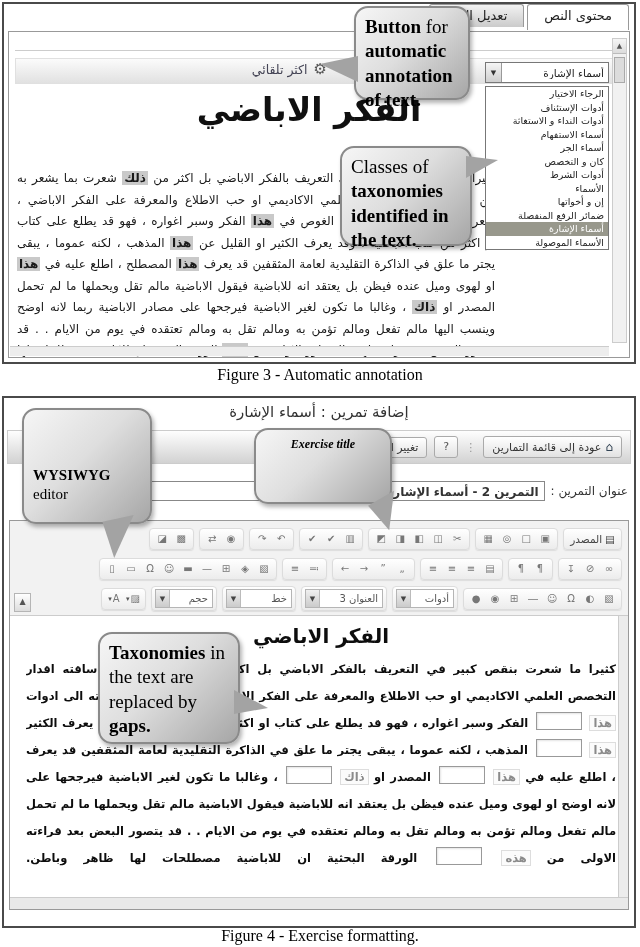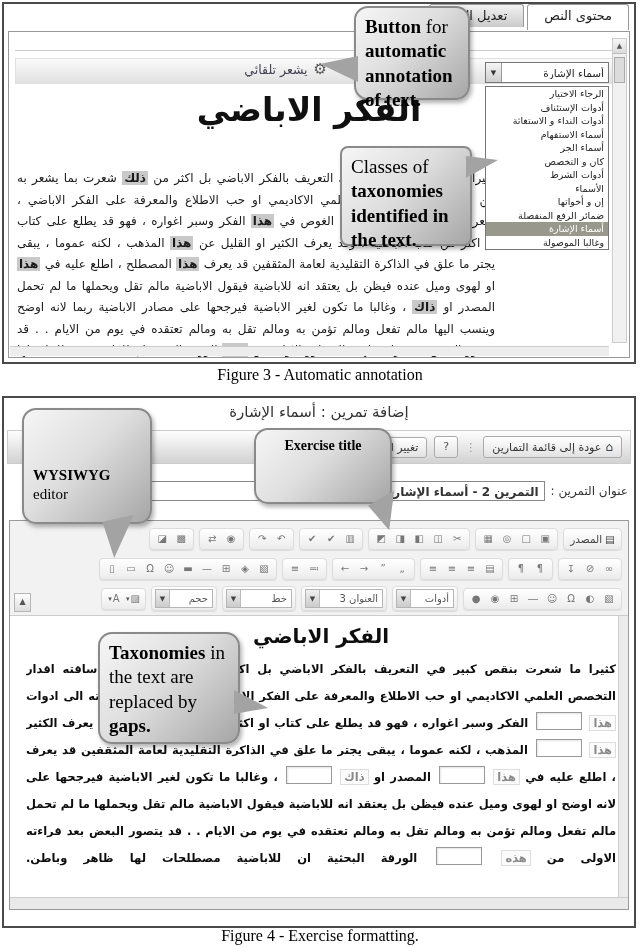--- a/index.html
+++ b/index.html
@@ -60,31 +60,31 @@
   .callout-text{font-family:"Liberation Serif",serif;font-size:19px;line-height:1.28;
                 color:#000;padding:7px 9px;text-align:left;}
   .tail{position:absolute;width:0;height:0;}
 
   .c1{left:56px;top:74px;width:148px;height:76px;}
   .c1 .tail{right:28px;bottom:-26px;border-top:30px solid #a3a3a3;
             border-left:4px solid transparent;border-right:24px solid transparent;}
   .c2{left:350px;top:2px;width:112px;height:90px;}
   .c2 .tail{left:-36px;top:48px;border-right:38px solid #a3a3a3;
             border-top:8px solid transparent;border-bottom:18px solid transparent;}
-  .c3{left:336px;top:142px;width:128px;height:96px;border-radius:8px;}
+  .c3{left:336px;top:142px;width:128px;height:96px;}
   .c3 .tail{right:-28px;top:8px;border-left:32px solid #a3a3a3;
             border-top:4px solid transparent;border-bottom:18px solid transparent;}
 
   .c4{left:18px;top:10px;width:126px;height:112px;}
   .c4 .callout-text{padding-top:56px;font-size:15px;}
   .c4 .tail{left:82px;bottom:-34px;border-top:38px solid #a3a3a3;
             border-left:4px solid transparent;border-right:28px solid transparent;
             transform:rotate(-12deg);}
   .c5{left:250px;top:30px;width:134px;height:72px;}
-  .c5 .callout-text{text-align:center;font-size:14px;}
+  .c5 .callout-text{text-align:center;font-size:12px;font-style:italic;}
   .c5 .tail{right:-14px;bottom:-26px;border-top:32px solid #a3a3a3;
             border-left:6px solid transparent;border-right:24px solid transparent;
             transform:rotate(-30deg);}
   .c6{left:94px;top:234px;width:138px;height:108px;}
   .c6 .tail{right:-30px;top:56px;border-left:34px solid #a3a3a3;
             border-top:18px solid transparent;border-bottom:6px solid transparent;}
 
   
   .f4-title{position:absolute;top:5px;left:0;width:100%;text-align:center;direction:rtl;
             font-size:15px;color:#333;}
@@ -158,21 +158,21 @@
       </div>
 
   </div>
 
   <div class="f3-inner">
     <div class="f3-rule"></div>
 
     <div class="f3-toolbar">
       <div class="auto-classify">
         <span class="gear">⚙</span>
-        <span>يشعر تلقائي</span>
+        <span>اكثر تلقائي</span>
       </div>
     </div>
 
     <div class="f3-doc-title">الفكر الاباضي</div>
 
     <div class="f3-text">
 
         <div class="f3-line">كثيرا ما شعرت بنقص كبير في التعريف بالفكر الاباضي بل اكثر من <span class="hl">ذلك</span> شعرت بما يشعر به</div>
 
         <div class="f3-line">من ساقته اقدار التخصص العلمي الاكاديمي او حب الاطلاع والمعرفة على الفكر الاباضي ،</div>
@@ -215,21 +215,21 @@
           <div class="f3-list-item">أدوات الشرط</div>
 
           <div class="f3-list-item">الأسماء</div>
 
           <div class="f3-list-item">إن و أخواتها</div>
 
           <div class="f3-list-item">ضمائر الرفع المنفصلة</div>
 
           <div class="f3-list-item selected">أسماء الإشارة</div>
 
-          <div class="f3-list-item">وغالبا الموصولة</div>
+          <div class="f3-list-item">الأسماء الموصولة</div>
 
       </div>
     </div>
 
     <div class="f3-scroll">
       <div class="scroll-btn">▲</div>
       <div class="scroll-thumb"></div>
     </div>
 
     <div class="f3-bottom-strip"></div>

